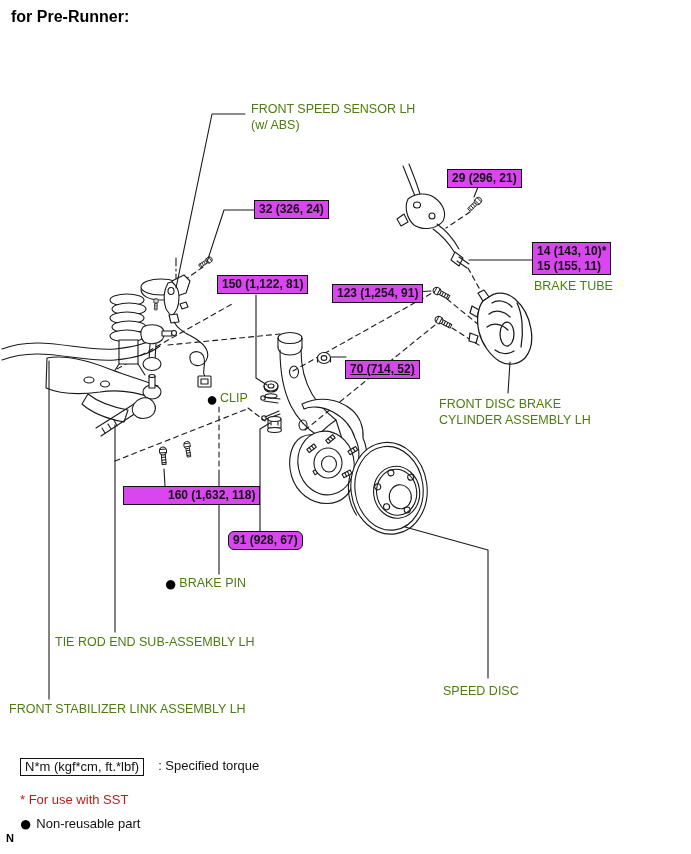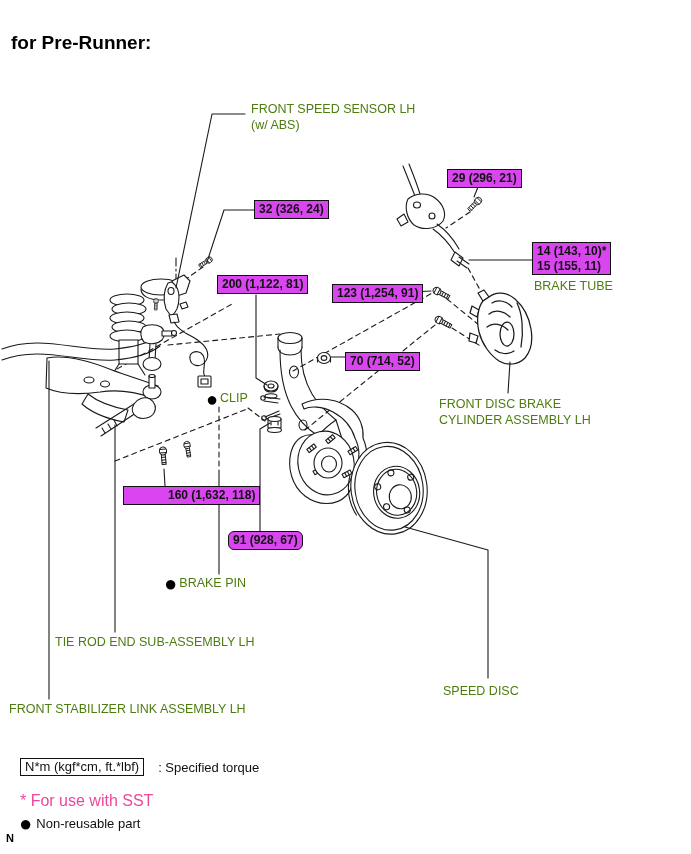--- a/index.html
+++ b/index.html
@@ -1,34 +1,34 @@
 <!DOCTYPE html>
 <html><head>
 <meta charset="utf-8">
 <style>
   html,body{margin:0;padding:0;background:#fff;}
   .canvas{
     position:relative;width:691px;height:854px;background:#fff;overflow:hidden;
     font-family:"Liberation Sans",sans-serif;color:#000;
   }
   .art{position:absolute;left:0;top:0;}
-  .title{position:absolute;left:11px;top:8px;font-size:19px;font-weight:bold;margin-top:24px;}
+  .title{position:absolute;left:11px;top:8px;font-size:16px;font-weight:bold;}
   .lbl{position:absolute;font-size:12.5px;line-height:15.5px;white-space:nowrap;color:#4d7c0f;}
   .tq{
     position:absolute;border:1.6px solid #111;background:#d946ef;
     font-size:12px;font-weight:bold;line-height:14.5px;
     padding:1px 4px;white-space:nowrap;color:#111;
   }
   .brow{position:absolute;display:flex;align-items:center;white-space:nowrap;color:#111;}
   .bullet{display:inline-block;font-size:20px;line-height:12px;margin-right:2px;color:#000;}
   .bullet.big{font-size:22px;}
-  .legend-row{position:absolute;display:flex;align-items:center;font-size:13px;color:#111;}
+  .legend-row{position:absolute;display:flex;font-size:13px;color:#111;}
   .legend-box{border:1.3px solid #111;padding:0px 4px;line-height:16px;}
   .legend-desc{margin-left:14px;}
-  .note{position:absolute;font-size:16px;color:#ec4899;white-space:nowrap;}
+  .note{position:absolute;font-size:13px;color:#b91c1c;white-space:nowrap;}
   .foot{position:absolute;left:6px;top:832px;font-size:11px;font-weight:bold;}
 </style>
 </head>
 <body>
 
 <div class="canvas">
 
   <svg class="art" width="691" height="854" viewBox="0 0 691 854" fill="none" stroke="#1a1a1a" stroke-width="1.1" stroke-linecap="round" stroke-linejoin="round">
 
     <defs>
@@ -242,23 +242,23 @@
 
   <div class="tq" style="left:447px;top:169px;">29 (296, 21)</div>
   <div class="tq" style="left:254px;top:200px;">32 (326, 24)</div>
 
   <div class="tq" style="left:532px;top:242px;">
     <div>14 (143, 10)*</div>
     <div>15 (155, 11)</div>
   </div>
   <div class="lbl" style="left:534px;top:279px;">BRAKE TUBE</div>
 
-  <div class="tq" style="left:217px;top:275px;">200 (1,122, 81)</div>
+  <div class="tq" style="left:217px;top:275px;">150 (1,122, 81)</div>
   <div class="tq" style="left:332px;top:284px;text-align:center;">123 (1,254, 91)</div>
-  <div class="tq" style="left:345px;top:352px;">70 (714, 52)</div>
+  <div class="tq" style="left:345px;top:360px;text-decoration:underline;">70 (714, 52)</div>
 
   <div class="brow" style="left:206px;top:391px;">
     <span class="bullet">●</span>
     <span class="lbl" style="position:static;">CLIP</span>
   </div>
 
   <div class="lbl" style="left:439px;top:397px;">
     <div>FRONT DISC BRAKE</div>
     <div>CYLINDER ASSEMBLY LH</div>
   </div>

